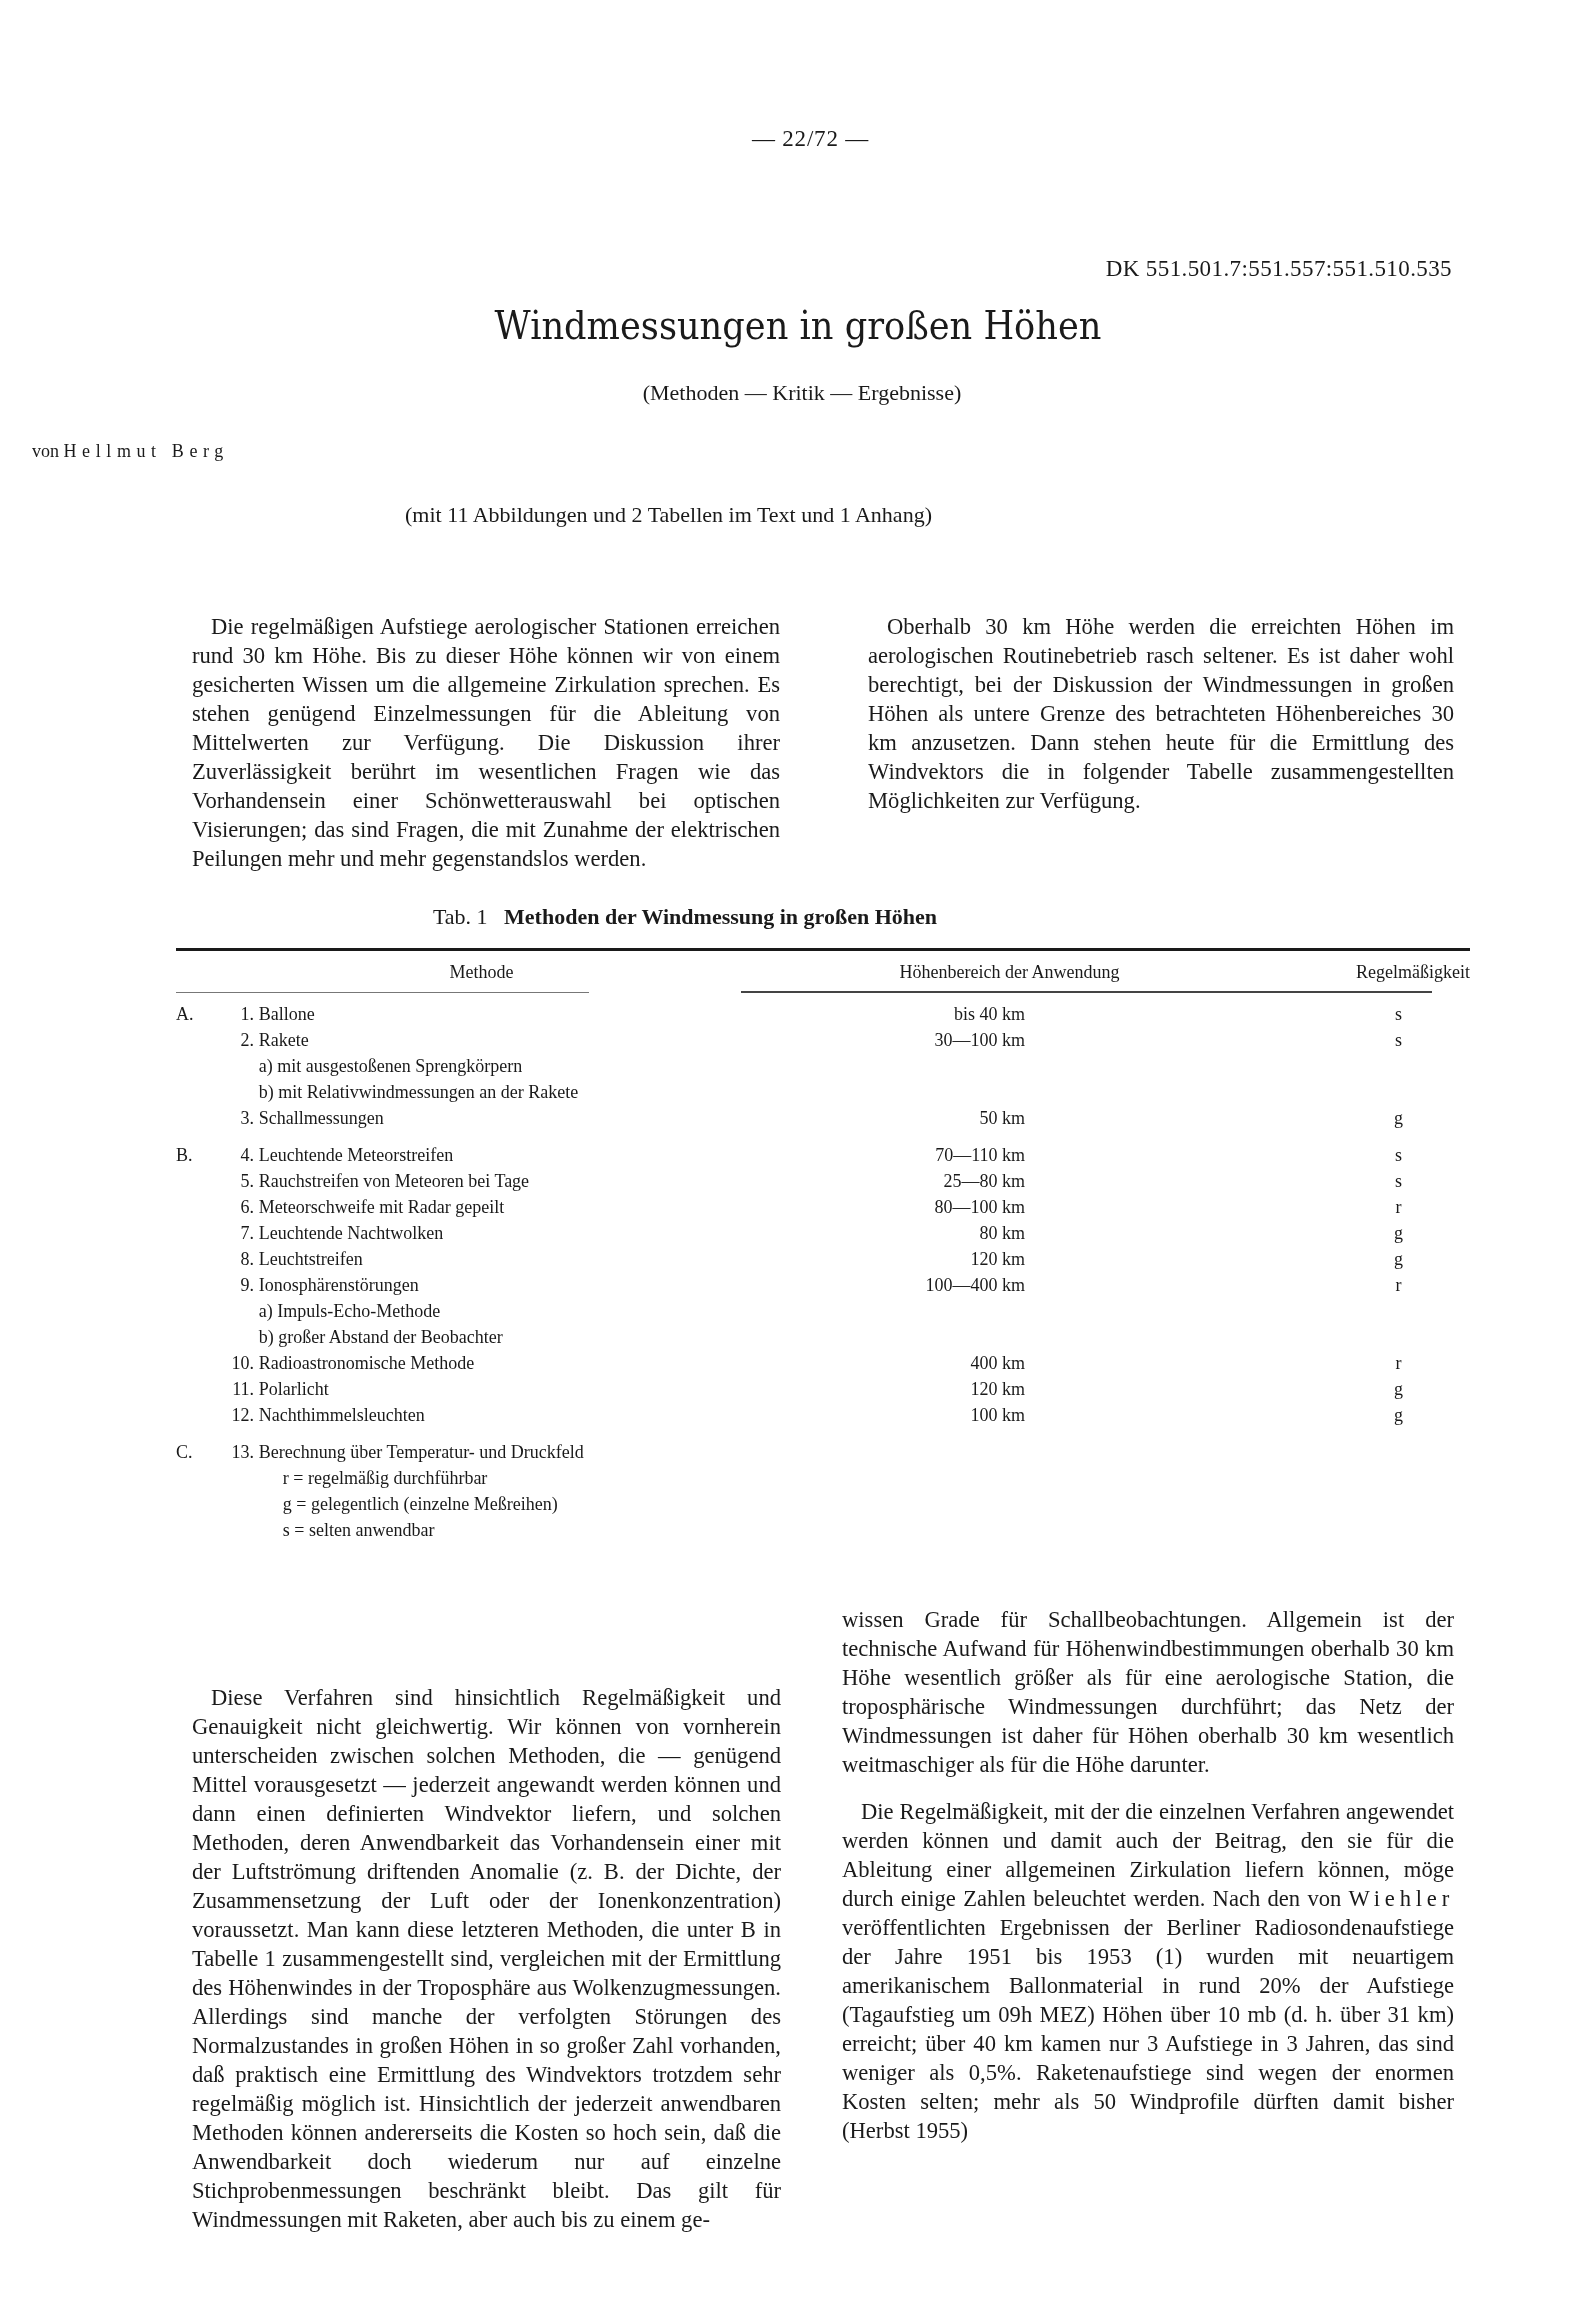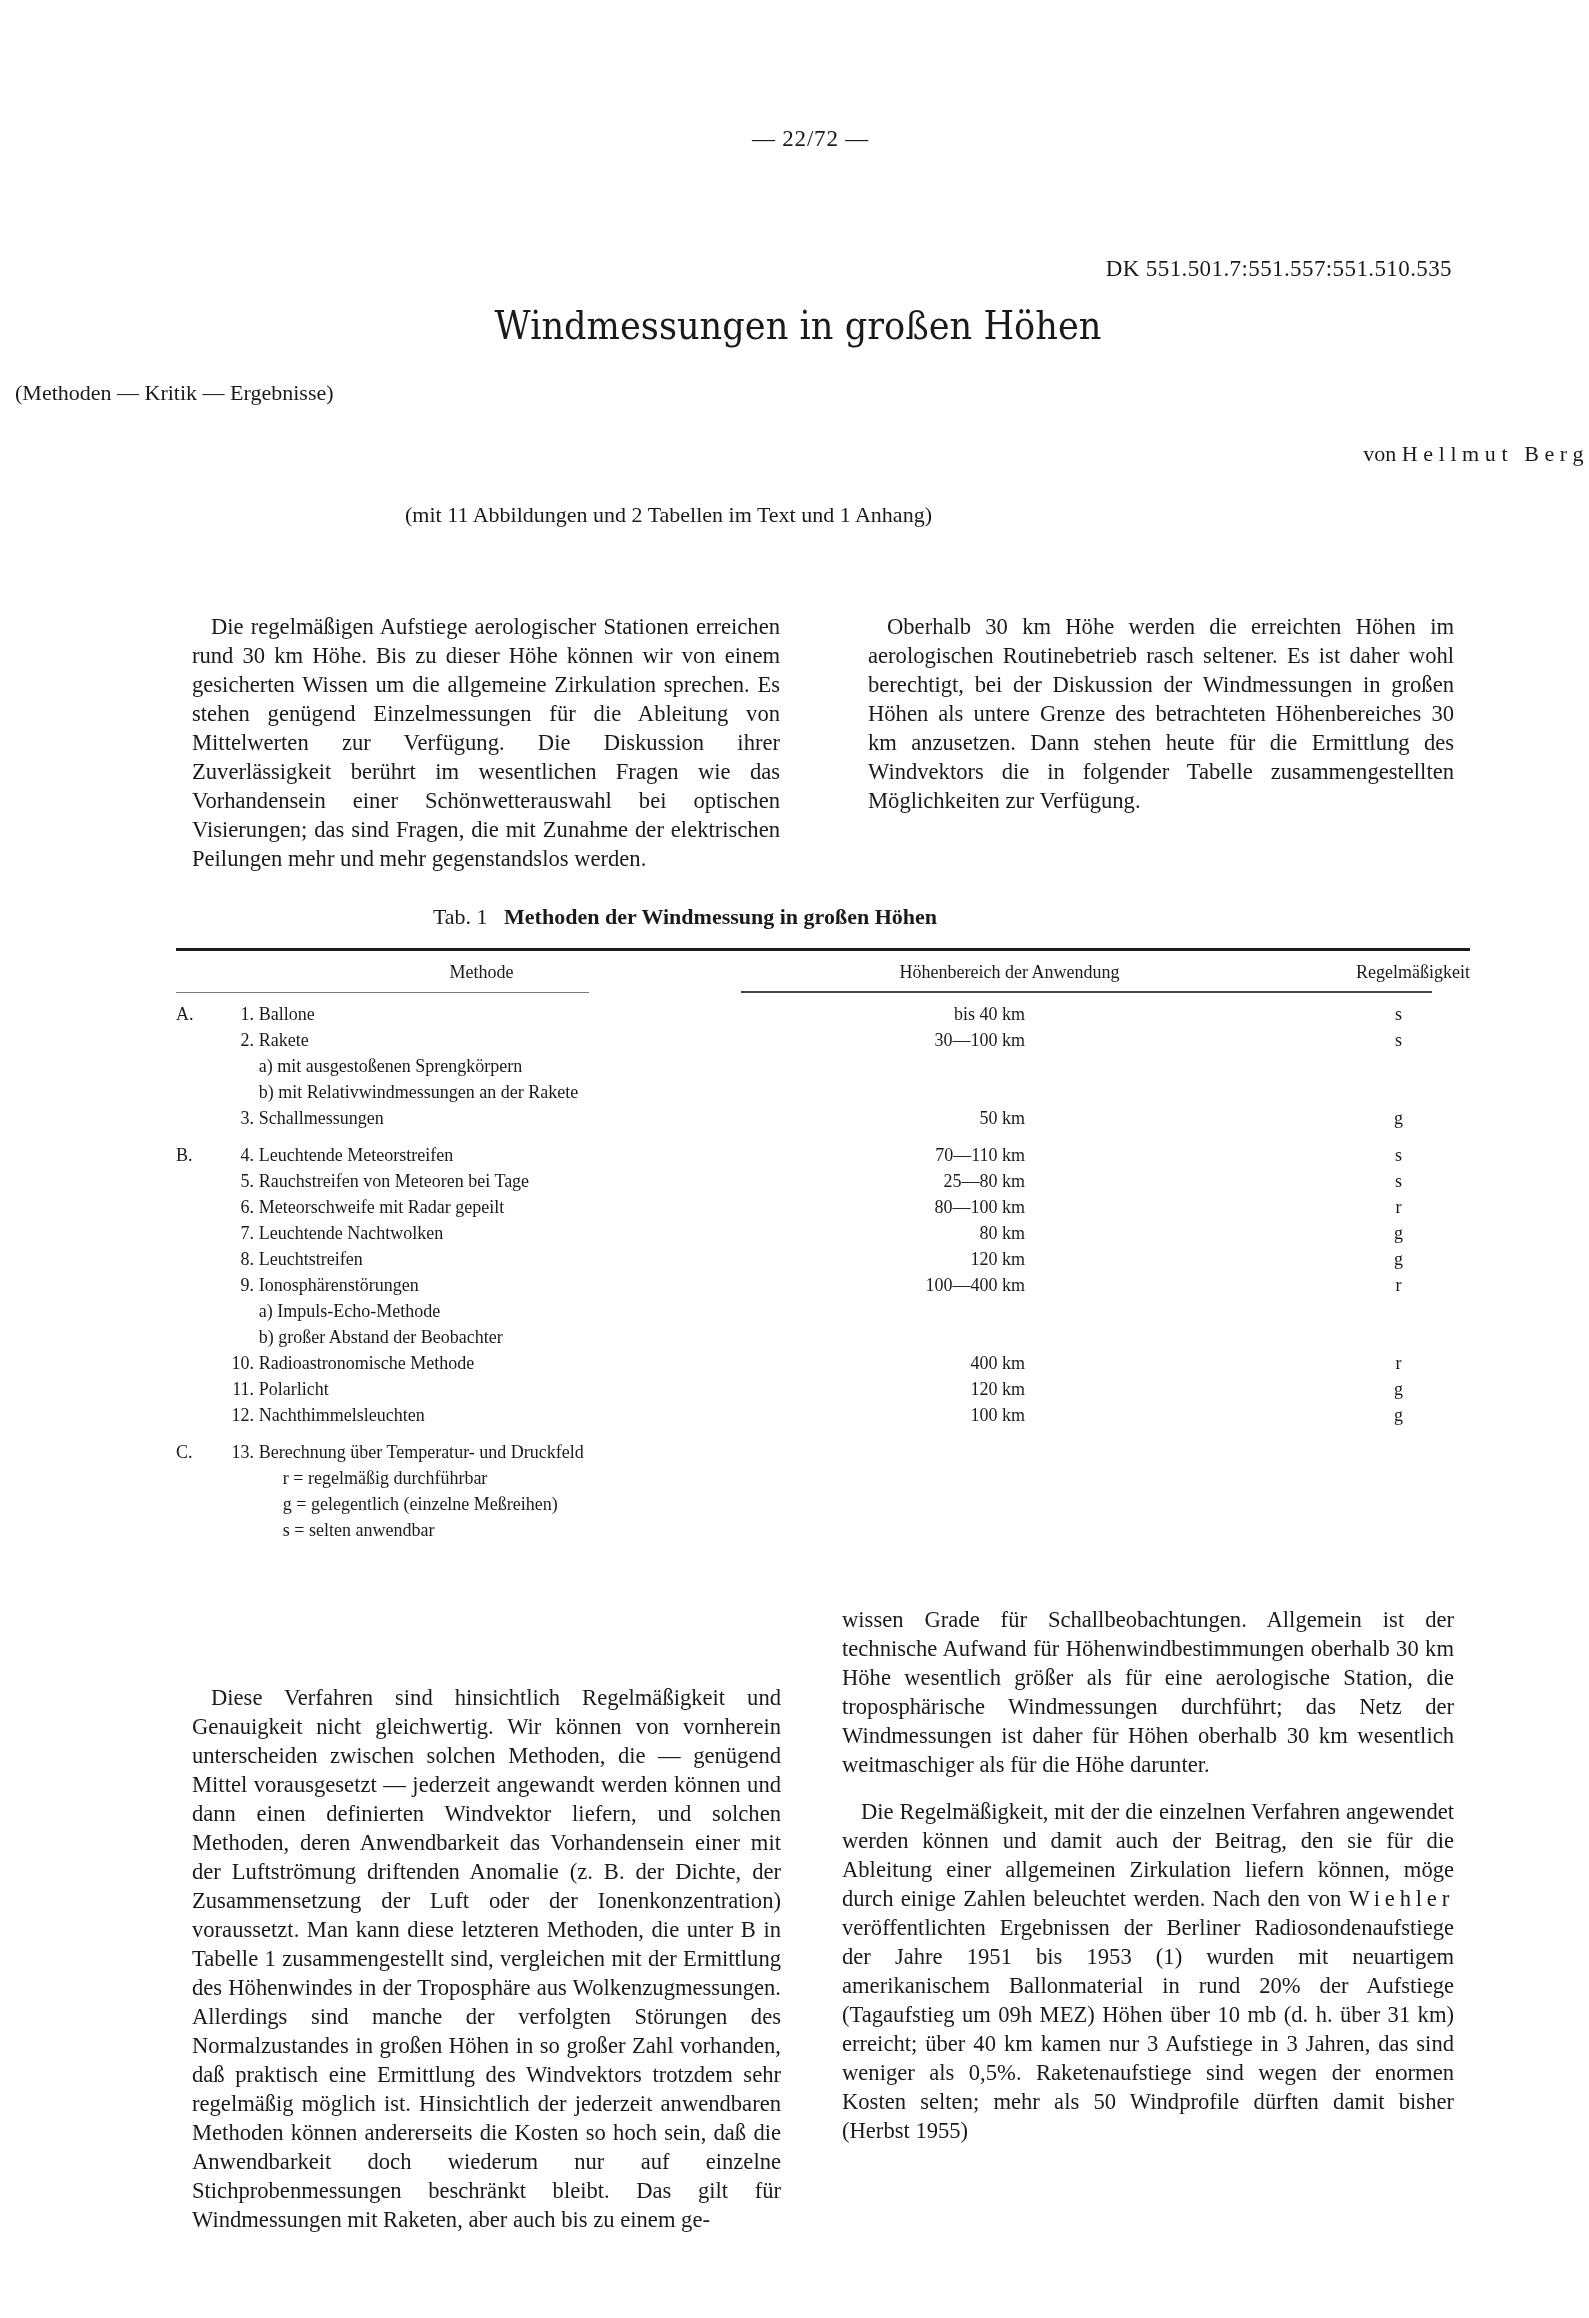--- a/index.html
+++ b/index.html
@@ -2,22 +2,22 @@
 <html style="font-size:12.7px"><head>
 <meta charset="utf-8">
 <style>
   html, body { margin: 0; padding: 0; background: #ffffff; }
   body { width: 1589px; height: 2319px; position: relative; overflow: hidden;
          font-family: "Liberation Serif", "DejaVu Serif", serif; color: #1a1a1a; }
   .abs { position: absolute; }
   .page-num { top: 126px; left: 0; width: 1589px; text-align: center; font-size: 23px; letter-spacing: 0.8px; padding-left: 32px; box-sizing: border-box;}
   .dk { top: 256px; right: 137px; font-size: 23px; letter-spacing: 0.4px; }
   .title { top: 302px; left: 0; width: 1589px; text-align: center; font-size: 40px; padding-left: 8px; box-sizing: border-box; font-family: "DejaVu Serif", serif; font-weight: normal; transform: scaleX(0.88); }
-  .subtitle { top: 380px; left: 0; width: 1589px; font-size: 22px; padding-left: 15px; box-sizing: border-box; }
-  .author { top: 441px; left: 0; width: 1589px; text-align: right; font-size: 22px; padding-left: 32px; box-sizing: border-box; }
+  .subtitle { top: 380px; left: 0; width: 1589px; text-align: center; font-size: 22px; padding-left: 15px; box-sizing: border-box; }
+  .author { top: 441px; left: 0; width: 1589px; text-align: left; font-size: 18px; padding-left: 32px; box-sizing: border-box; }
   .author .spaced { letter-spacing: 5.6px; }
   .info { top: 502px; left: 0; width: 1305px; text-align: center; font-size: 22px; padding-left: 32px; box-sizing: border-box; }
 
   .col { font-size: 22.6px; line-height: 29px; text-align: justify; }
   .col p { margin: 16px; text-indent: 19px; }
   .col p + p { margin-top: 17.5px; }
   .col-l1 { top: 596px; left: 176px; width: 620px; }
   .col-r1 { top: 596px; left: 852px; width: 618px; }
   .col-l2 { top: 1667px; left: 176px; width: 621px; }
   .col-r2 { top: 1589px; left: 826px; width: 644px; }

